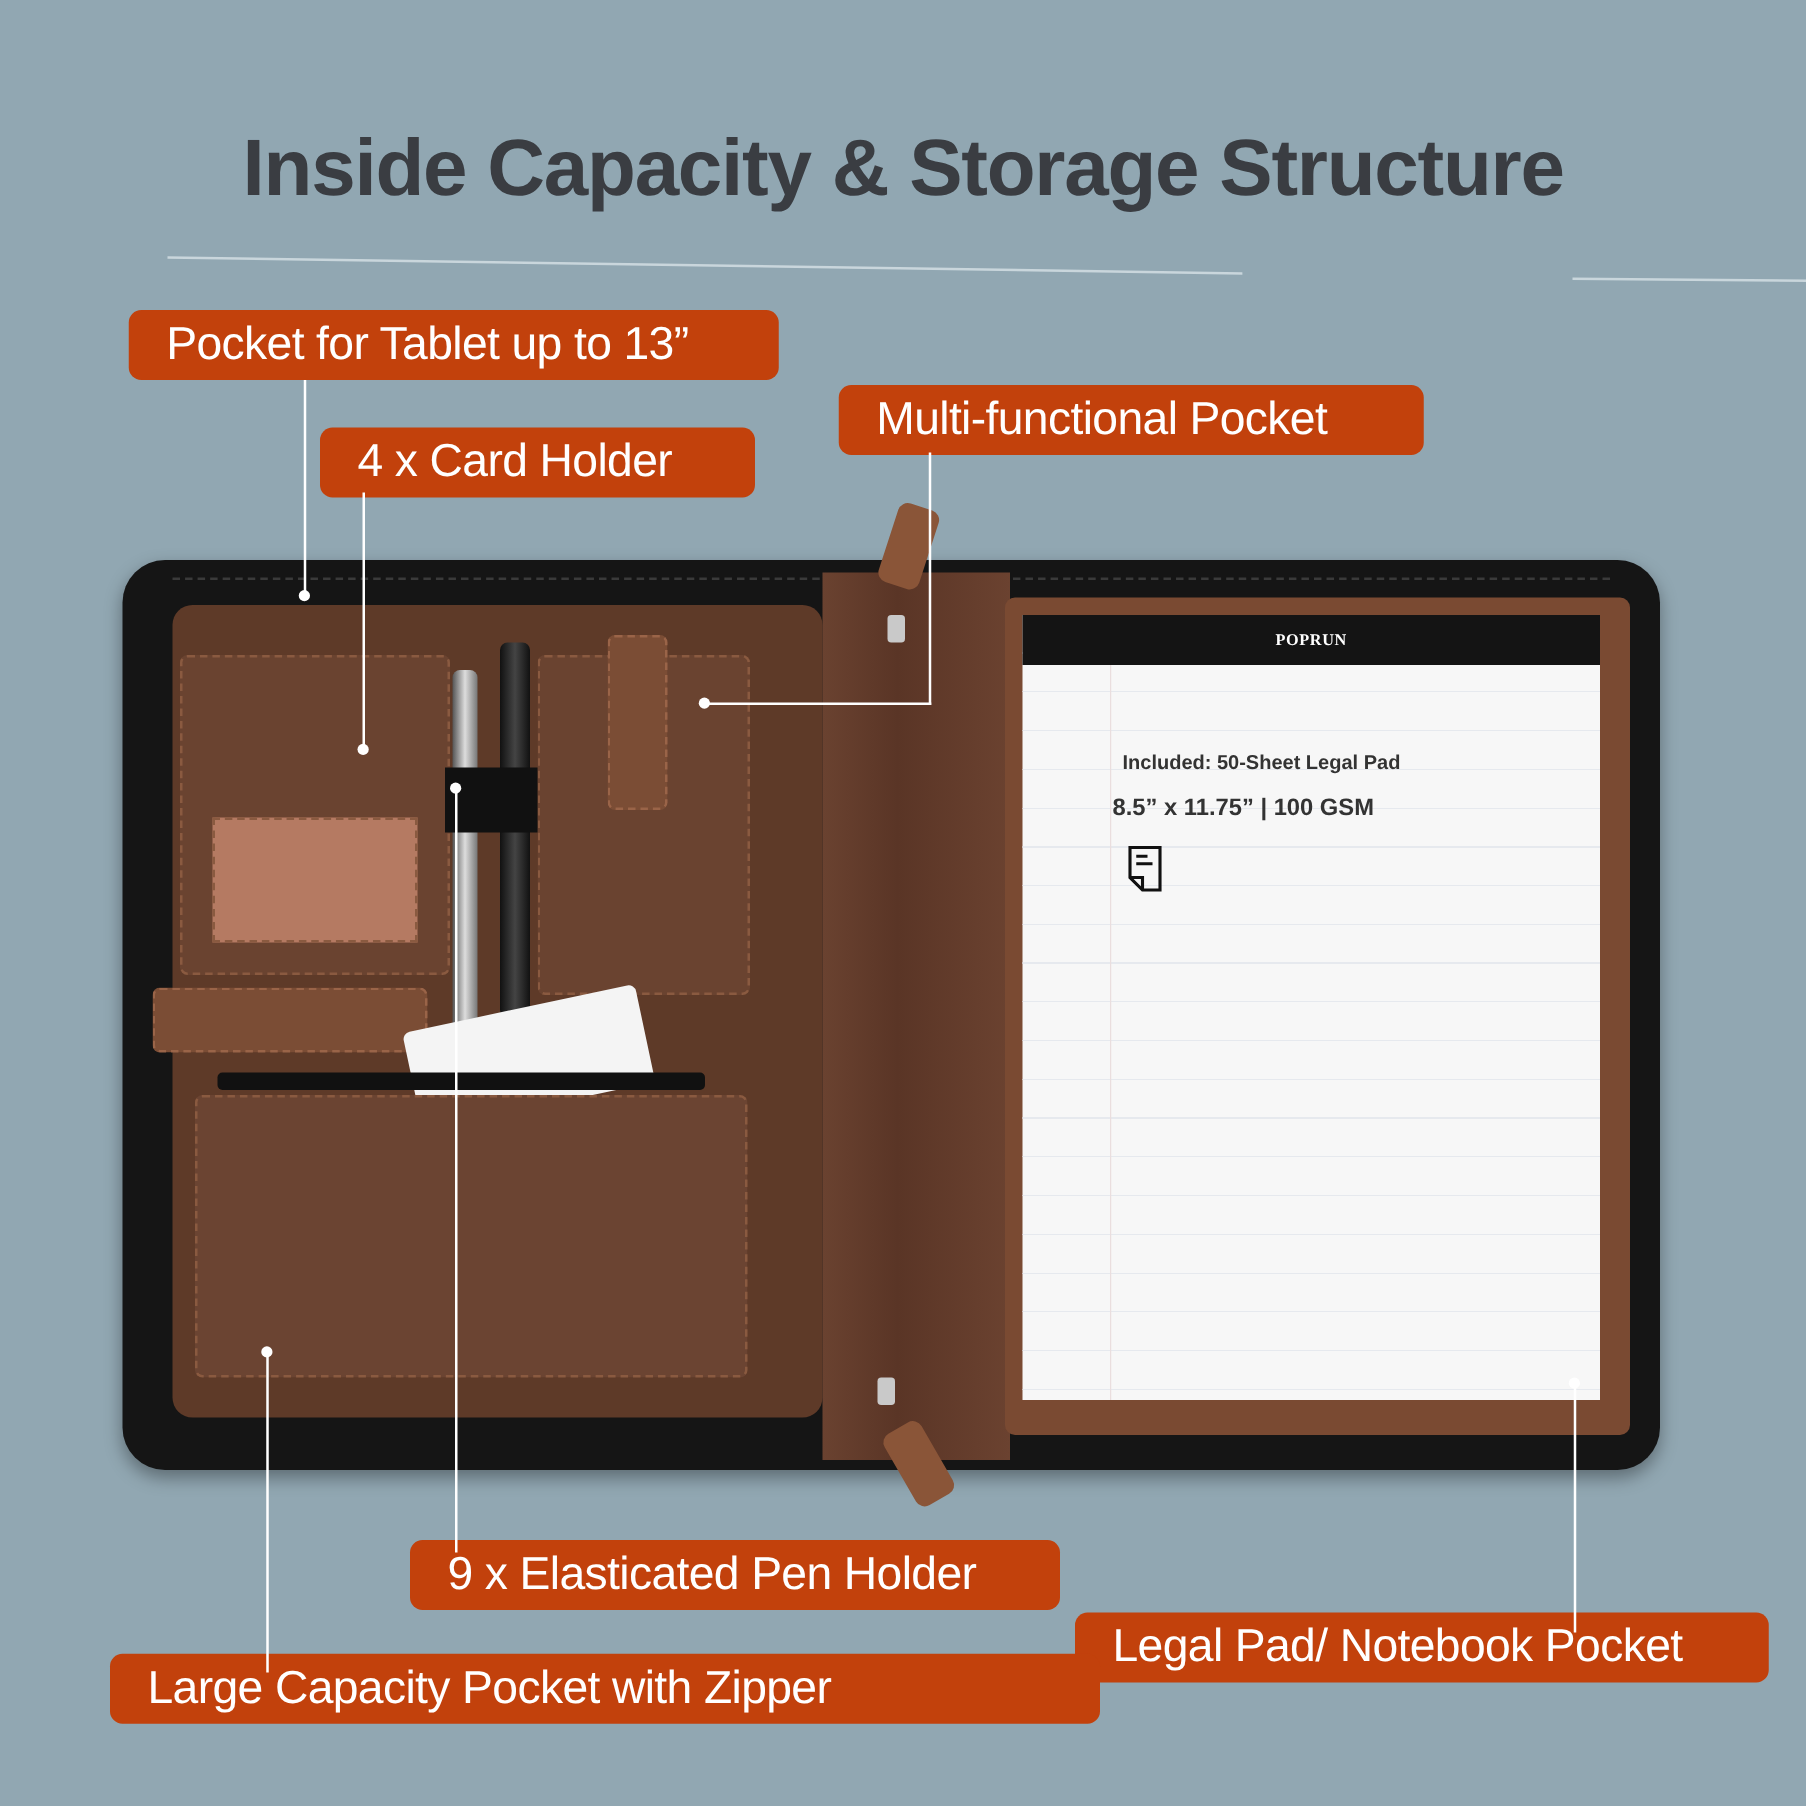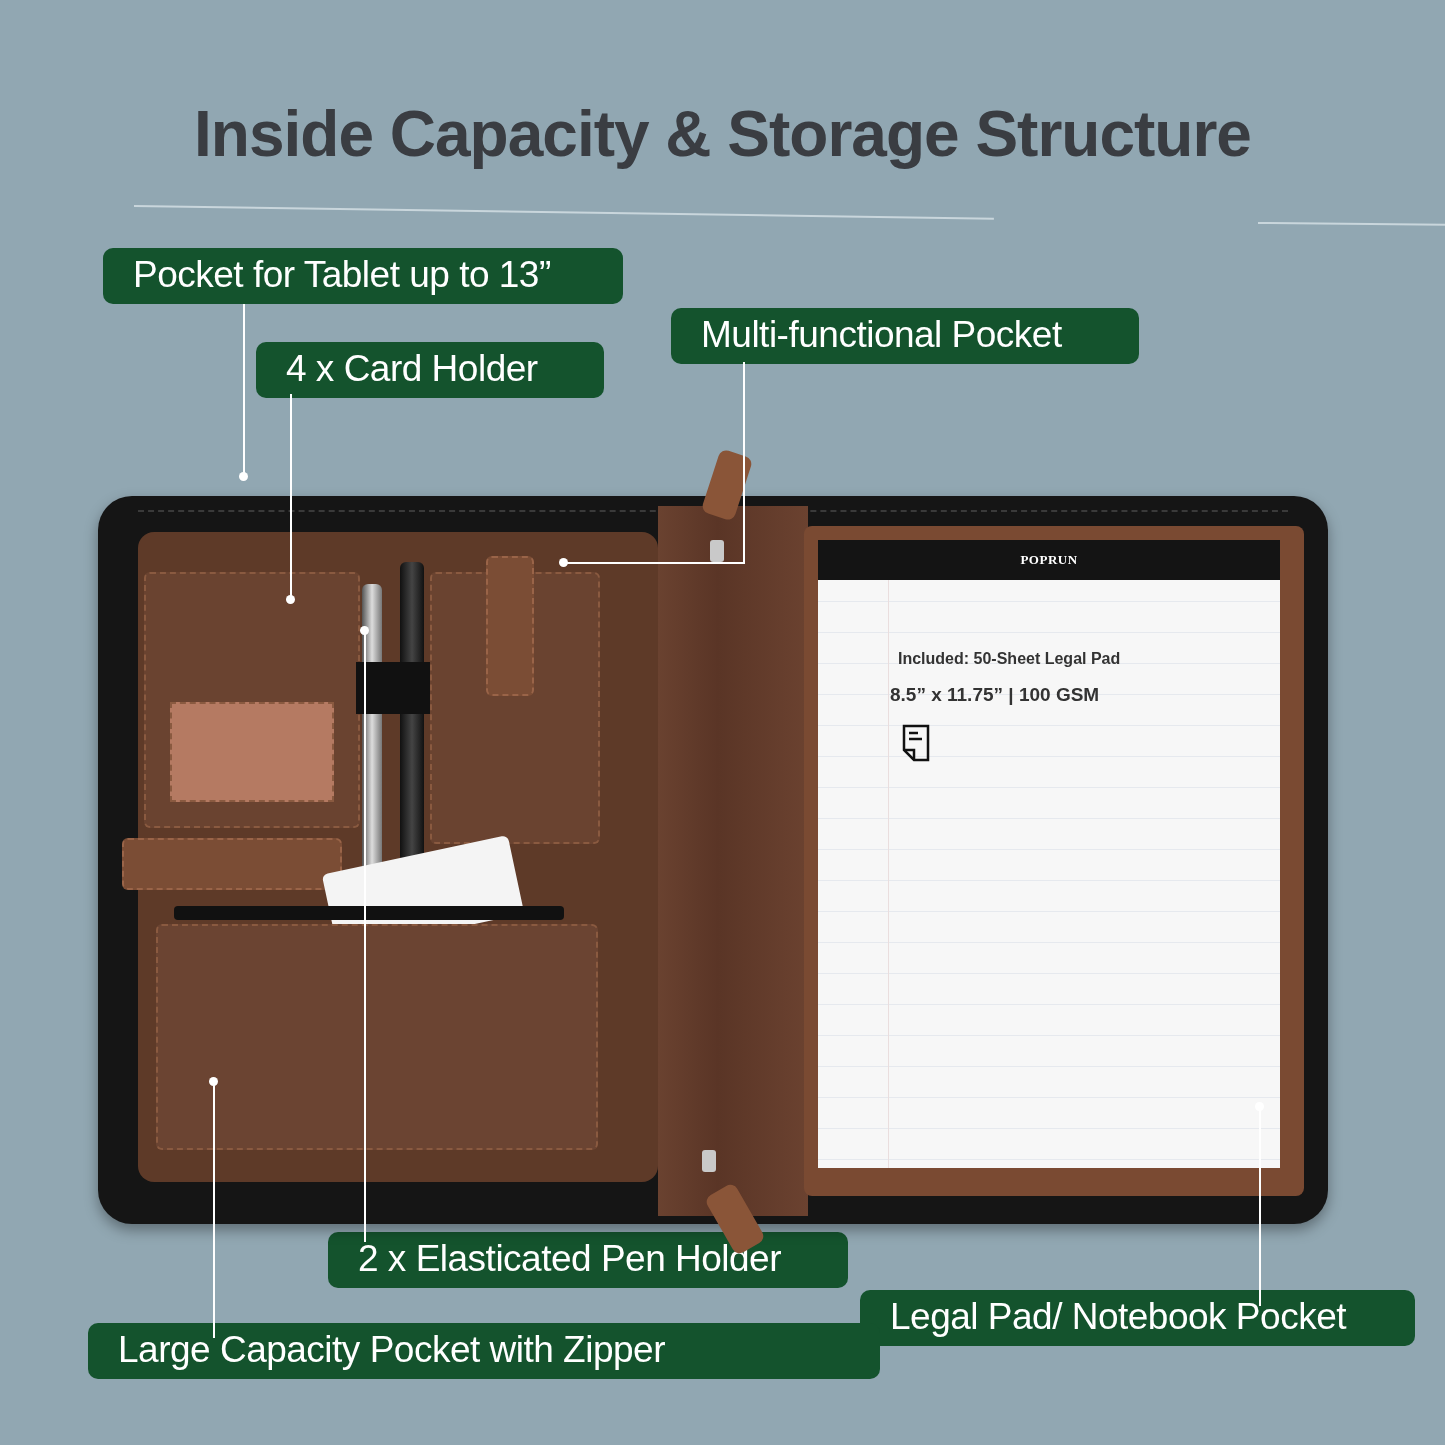--- a/index.html
+++ b/index.html
@@ -9,35 +9,34 @@
     font-family: "Liberation Sans", "DejaVu Sans", sans-serif;
     position: relative;
   }
   .title {
     position: absolute; left: 0; right: 0; top: 84px;
     text-align: center; font-size: 64px; font-weight: 700;
     color: #3a3d42; letter-spacing: -1px; margin-top: 13px;
   }
   .rule { position: absolute; height: 2px; background: #c9d6dc; transform-origin: left center; }
   .label {
-    position: absolute; background: #14532d; border-radius: 10px;
+    position: absolute; background: #c2410c; border-radius: 10px;
     color: #ffffff; font-size: 37px; line-height: 54px; height: 56px;
     padding: 0 30px; box-sizing: border-box; white-space: nowrap;
     letter-spacing: -0.5px;
   }
   .leader { position: absolute; background: #ffffff; width: 2px; }
   .leader-h { position: absolute; background: #ffffff; height: 2px; }
   .dot { position: absolute; width: 9px; height: 9px; border-radius: 50%; background: #fff; }
 
   
   .folio {
     position: absolute; left: 98px; top: 448px; width: 1230px; height: 728px;
     background: #151515; border-radius: 34px;
     box-shadow: 0 6px 14px rgba(0,0,0,0.35);
-    margin-top: 48px;
   }
   .zip-line { position: absolute; left: 40px; right: 40px; top: 14px; height: 4px;
     border-top: 2px dashed #3a3a3a; }
   .left-panel {
     position: absolute; left: 40px; top: 36px; width: 520px; height: 650px;
     background: #5e3a28; border-radius: 16px;
   }
   .spine {
     position: absolute; left: 560px; top: 10px; width: 150px; height: 710px;
     background: linear-gradient(90deg,#6a4230,#5a3526 40%,#6b4230);
@@ -76,21 +75,21 @@
 <body>
 
 <div class="title">Inside Capacity &amp; Storage Structure</div>
 
 <div class="rule" style="left:134px; top:205px; width:860px; transform:rotate(0.85deg);"></div>
 <div class="rule" style="left:1258px; top:222px; width:190px; transform:rotate(0.5deg);"></div>
 
 <div class="label" style="left:103px; top:248px; width:520px;">Pocket for Tablet up to 13”</div>
 <div class="label" style="left:256px; top:342px; width:348px;">4 x  Card Holder</div>
 <div class="label" style="left:671px; top:308px; width:468px;">Multi-functional Pocket</div>
-<div class="label" style="left:328px; top:1232px; width:520px;">2 x Elasticated Pen Holder</div>
+<div class="label" style="left:328px; top:1232px; width:520px;">9 x Elasticated Pen Holder</div>
 <div class="label" style="left:860px; top:1290px; width:555px;">Legal Pad/ Notebook Pocket</div>
 <div class="label" style="left:88px; top:1323px; width:792px;">Large Capacity Pocket with Zipper</div>
 
 <div class="folio">
   <div class="zip-line"></div>
   <div class="left-panel">
     <div class="card-slot" style="left:8px; top:42px; width:210px;"></div>
     <div class="card-slot" style="left:8px; top:74px; width:210px;"></div>
     <div class="card-slot" style="left:8px; top:106px; width:210px;"></div>
     <div class="card-slot" style="left:8px; top:138px; width:210px;"></div>

